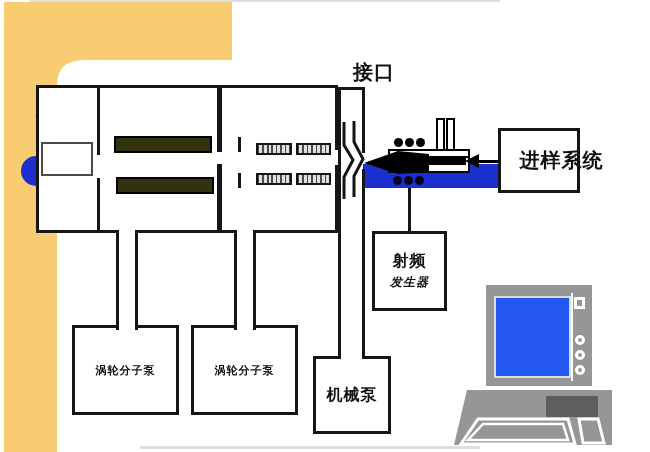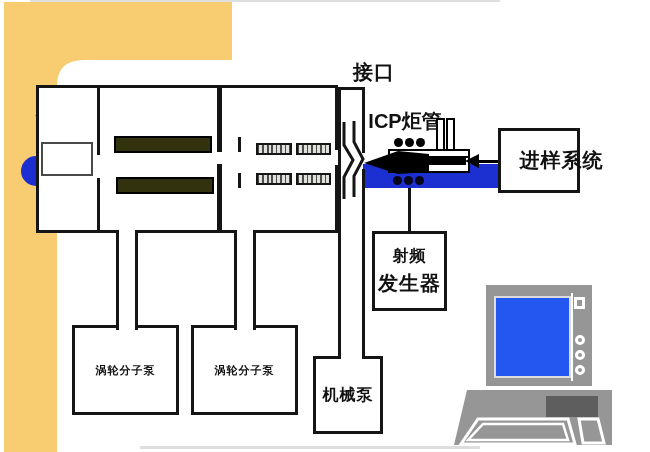--- a/index.html
+++ b/index.html
@@ -71,21 +71,20 @@
   <div class="lens-plate" style="left:296px; top:143px; width:35px; height:12px;"></div>
   <div class="lens-plate" style="left:256px; top:173px; width:36px; height:12px;"></div>
   <div class="lens-plate" style="left:296px; top:173px; width:35px; height:12px;"></div>
 
   <div class="lbl" style="left:350px; top:61px; width:48px;">接口</div>
   <div class="wall" style="left:338px; top:87px; width:3px; height:271px; z-index:2;"></div>
   <div class="wall" style="left:362px; top:87px; width:3px; height:66px;  z-index:2;"></div>
   <div class="wall" style="left:362px; top:169px; width:3px; height:189px; z-index:2;"></div>
   <div class="wall" style="left:338px; top:87px; width:27px; height:3px; z-index:2;"></div>
 
-  <div class="lbl" style="left:368px; top:110px; width:74px; letter-spacing:0;">ICP炬管</div>
   <div class="abs" style="left:363px; top:164px; width:136px; height:24px; background:#1c2fd0; z-index:1;"></div>
   <div class="dot" style="left:394px; top:138px;"></div>
   <div class="dot" style="left:405px; top:138px;"></div>
   <div class="dot" style="left:416px; top:138px;"></div>
   <div class="abs" style="left:436px; top:118px; width:9px; height:34px; background:#fff; border:2px solid #000; z-index:2;"></div>
   <div class="abs" style="left:446px; top:118px; width:9px; height:34px; background:#fff; border:2px solid #000; z-index:2;"></div>
   <div class="abs" style="left:388px; top:149px; width:82px; height:24px; background:#fff; border:2px solid #000; z-index:3;"></div>
   <div class="abs" style="left:390px; top:156px; width:78px; height:2px; background:#000; z-index:4;"></div>
   <div class="abs" style="left:418px; top:158px; width:48px; height:7px; background:#000; z-index:4;"></div>
   <div class="dot" style="left:393px; top:176px; background:#06061d; z-index:6;"></div>
@@ -93,33 +92,33 @@
   <div class="dot" style="left:415px; top:176px; background:#06061d; z-index:6;"></div>
   <div class="wall" style="left:408px; top:188px; width:3px; height:43px; z-index:2;"></div>
 
   <div class="box" style="left:498px; top:128px; width:82px; height:65px; z-index:1;">
     <span class="lbl" style="position:static;margin-left:45px;">进样系统</span>
   </div>
   <div class="abs" style="left:477px; top:160px; width:21px; height:3px; background:#000; z-index:2;"></div>
 
   <div class="box" style="left:372px; top:231px; width:75px; height:80px; flex-direction:column; gap:6px; z-index:1;">
     <span class="lbl" style="position:static; font-size:16px;">射频</span>
-    <span class="lbl" style="position:static; font-size:20px;">发生器</span>
+    <span class="lbl" style="position:static; font-size:12px;font-style:italic;">发生器</span>
   </div>
 
   <div class="tube" style="left:116px; top:230px; width:22px; height:100px;"></div>
   <div class="tube" style="left:234px; top:230px; width:22px; height:100px;"></div>
 
   <div class="box" style="left:72px; top:325px; width:107px; height:90px; z-index:1;">
     <span class="lbl pump-label" style="position:static;">涡轮分子泵</span>
   </div>
   <div class="box" style="left:191px; top:325px; width:107px; height:90px; z-index:1;">
     <span class="lbl pump-label" style="position:static;">涡轮分子泵</span>
   </div>
-  <div class="box" style="left:313px; top:356px; width:70px; height:78px; z-index:1;">
+  <div class="box" style="left:313px; top:356px; width:78px; height:78px; z-index:1;">
     <span class="lbl" style="position:static; font-size:16px;">机械泵</span>
   </div>
 
   <div class="abs" style="left:341px; top:355px; width:21px; height:5px; background:#fff; z-index:3;"></div>
 
   <svg class="layer" width="650" height="452" viewBox="0 0 650 452">
     <polyline points="344,122 344,145 353,160 344,177 344,199" fill="none" stroke="#151515" stroke-width="3"></polyline>
     <polyline points="354,121 354,142 363,159 354,176 354,197" fill="none" stroke="#151515" stroke-width="3"></polyline>
     <polygon points="364,163 398,151 429,154 429,172 398,174" fill="#000"></polygon>
     <polygon points="465,161 479,154 479,168" fill="#000"></polygon>

